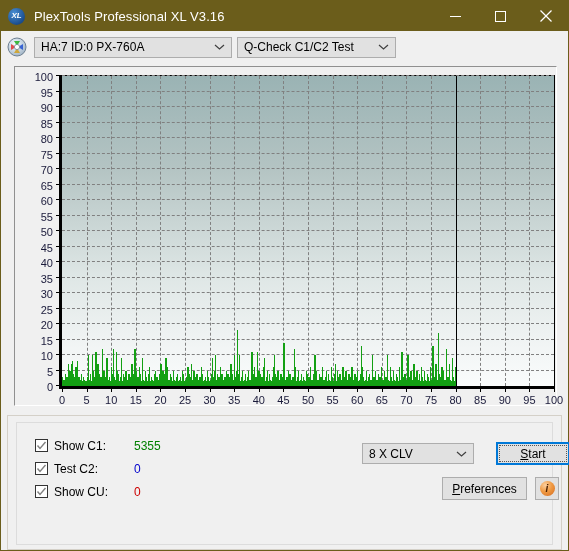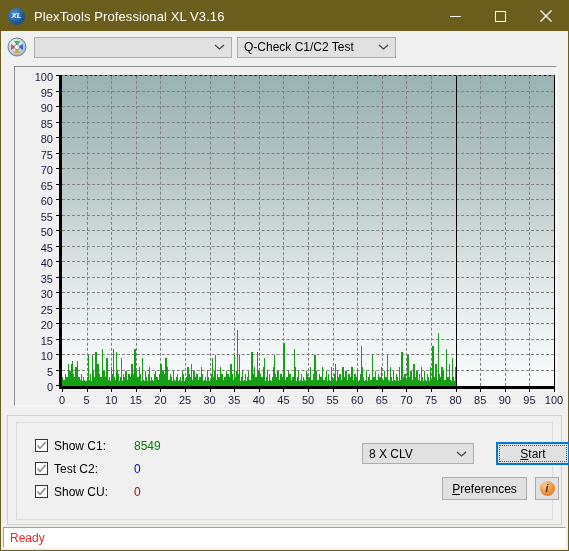--- a/index.html
+++ b/index.html
@@ -409,20 +409,21 @@
         </defs>
         <circle cx="10" cy="10" r="9" fill="url(#discg)" stroke="#6d7f90" stroke-width="1"></circle>
         <path d="M4 7 L9 10 L4 13 Z" fill="#e03030" opacity="0.85"></path>
         <path d="M16 7 L11 10 L16 13 Z" fill="#2050d0" opacity="0.85"></path>
         <path d="M7 4 L10 9 L13 4 Z" fill="#20b020" opacity="0.85"></path>
         <path d="M7 16 L10 11 L13 16 Z" fill="#d0a020" opacity="0.85"></path>
         <circle cx="10" cy="10" r="2.6" fill="#ffffff" stroke="#6d7f90" stroke-width="0.8"></circle>
       </svg>
     </div>
     <div class="combo c1">
+      <span>HA:7 ID:0  PX-760A</span>
       <span class="chev">
         <svg width="11" height="7" viewBox="0 0 11 7">
             <polyline points="1,1.5 5.5,5.5 10,1.5" fill="none" stroke="#404040" stroke-width="1.2"></polyline>
           </svg>
       </span>
     </div>
     <div class="combo c3">
       <span>Q-Check C1/C2 Test</span>
       <span class="chev">
         <svg width="11" height="7" viewBox="0 0 11 7">
@@ -955,21 +956,21 @@
     <div class="bottom-inner">
 
       <div class="checks" id="checks">
           <div class="check-row">
             <div class="cbox">
               <svg width="11" height="11" viewBox="0 0 11 11">
                 <polyline points="1.5,5.5 4,8.5 9.5,2" fill="none" stroke="#808080" stroke-width="1.4"></polyline>
               </svg>
             </div>
             <span class="check-label">Show C1:</span>
-            <span class="check-val" style="color: rgb(0, 128, 0);">8549</span>
+            <span class="check-val" style="color: rgb(0, 128, 0);">5355</span>
           </div>
           <div class="check-row">
             <div class="cbox">
               <svg width="11" height="11" viewBox="0 0 11 11">
                 <polyline points="1.5,5.5 4,8.5 9.5,2" fill="none" stroke="#808080" stroke-width="1.4"></polyline>
               </svg>
             </div>
             <span class="check-label">Test C2:</span>
             <span class="check-val" style="color: rgb(0, 0, 204);">0</span>
           </div>
@@ -1006,17 +1007,14 @@
           <span>references</span>
       </div>
 
       <div class="info-btn">
         <div class="info-circle">i</div>
       </div>
 
     </div>
   </div>
 
-  <div class="statusbar">
-    <span class="status-text">Ready</span>
-  </div>
 
 </div>
 
 </body></html>

